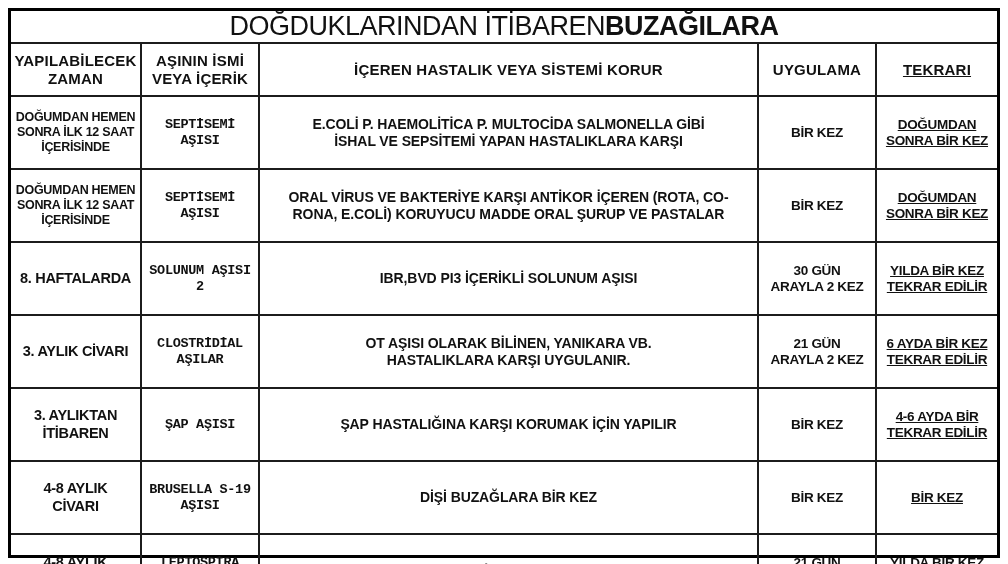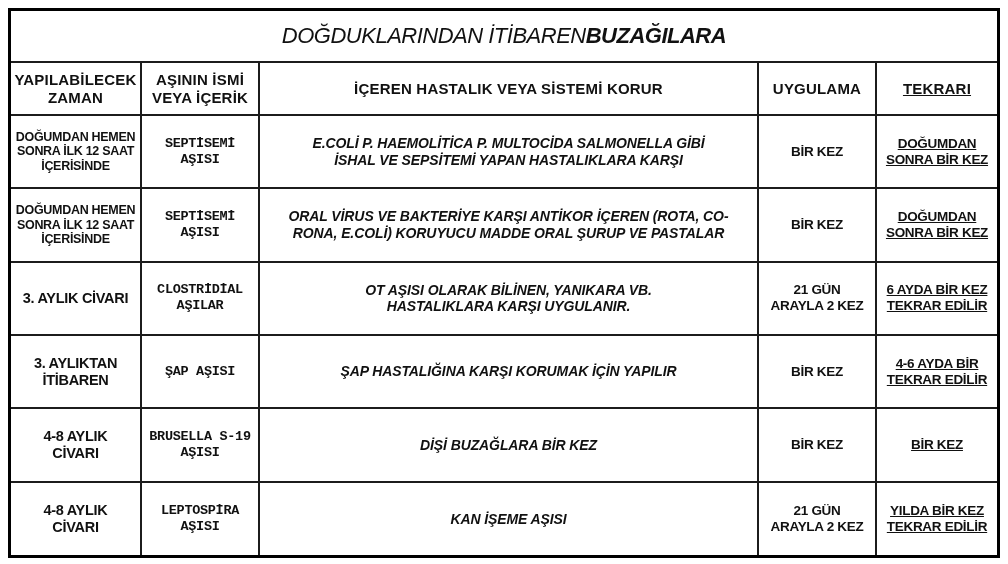--- a/index.html
+++ b/index.html
@@ -21,24 +21,23 @@
   }
   .title-bar {
     height: 52px;
     display: flex;
     align-items: center;
     justify-content: center;
     border-bottom: 2px solid #1c1c1c;
     white-space: nowrap;
   }
   .title-part {
-    font-size: 22px;
+    font-size: 27px;
     font-weight: 400;
     letter-spacing: -0.5px;
-    font-style: italic;
   }
   .title-part.bold { font-weight: 700; }
   .title-part + .title-part { margin-left: 0; }
 
   table {
     width: 100%;
     flex: 1;
     border-collapse: collapse;
     table-layout: fixed;
   }
@@ -64,21 +63,21 @@
   thead th { border-top: none; }
   tbody tr:last-child td { border-bottom: none; }
 
   thead tr { height: 52px; }
   tbody tr { height: 73px; margin-top: 24px; }
 
   th { font-size: 15px; letter-spacing: 0.2px; }
   td.cell-time        { font-size: 14.5px; letter-spacing: -0.3px; }
   td.cell-time.small  { font-size: 12.5px; }
   td.cell-vaccine     { font-size: 13.5px; letter-spacing: -0.3px; font-family: Liberation Mono, monospace; }
-  td.cell-disease     { font-size: 14px;   letter-spacing: -0.1px; font-style: italic; }
+  td.cell-disease     { font-size: 14px;   letter-spacing: -0.1px; }
   td.cell-application { font-size: 13.5px; letter-spacing: -0.3px; }
   td.cell-repeat      { font-size: 13.5px; letter-spacing: -0.3px; }
 </style>
 </head>
 <body>
 
 <div class="frame">
   <div class="title-bar">
     <span class="title-part">DOĞDUKLARINDAN İTİBAREN</span>
     <span class="title-part bold">BUZAĞILARA</span>
@@ -120,20 +119,30 @@
 SONRA İLK 12 SAAT
 İÇERİSİNDE</td>
         <td class="cell-vaccine">SEPTİSEMİ AŞISI</td>
         <td class="cell-disease">ORAL VİRUS VE BAKTERİYE KARŞI ANTİKOR İÇEREN (ROTA, CO-
 RONA, E.COLİ) KORUYUCU MADDE ORAL ŞURUP VE PASTALAR</td>
         <td class="cell-application">BİR KEZ</td>
         <td class="cell-repeat">DOĞUMDAN
 SONRA BİR KEZ</td>
       </tr>
       <tr>
+        <td class="cell-time">8. HAFTALARDA</td>
+        <td class="cell-vaccine">SOLUNUM AŞISI
+2</td>
+        <td class="cell-disease">IBR,BVD PI3 İÇERİKLİ SOLUNUM AŞISI</td>
+        <td class="cell-application">30 GÜN
+ARAYLA 2 KEZ</td>
+        <td class="cell-repeat">YILDA BİR KEZ
+TEKRAR EDİLİR</td>
+      </tr>
+      <tr>
         <td class="cell-time">3. AYLIK CİVARI</td>
         <td class="cell-vaccine">CLOSTRİDİAL
 AŞILAR</td>
         <td class="cell-disease">OT AŞISI OLARAK BİLİNEN, YANIKARA VB.
 HASTALIKLARA KARŞI UYGULANIR.</td>
         <td class="cell-application">21 GÜN
 ARAYLA 2 KEZ</td>
         <td class="cell-repeat">6 AYDA BİR KEZ
 TEKRAR EDİLİR</td>
       </tr>

